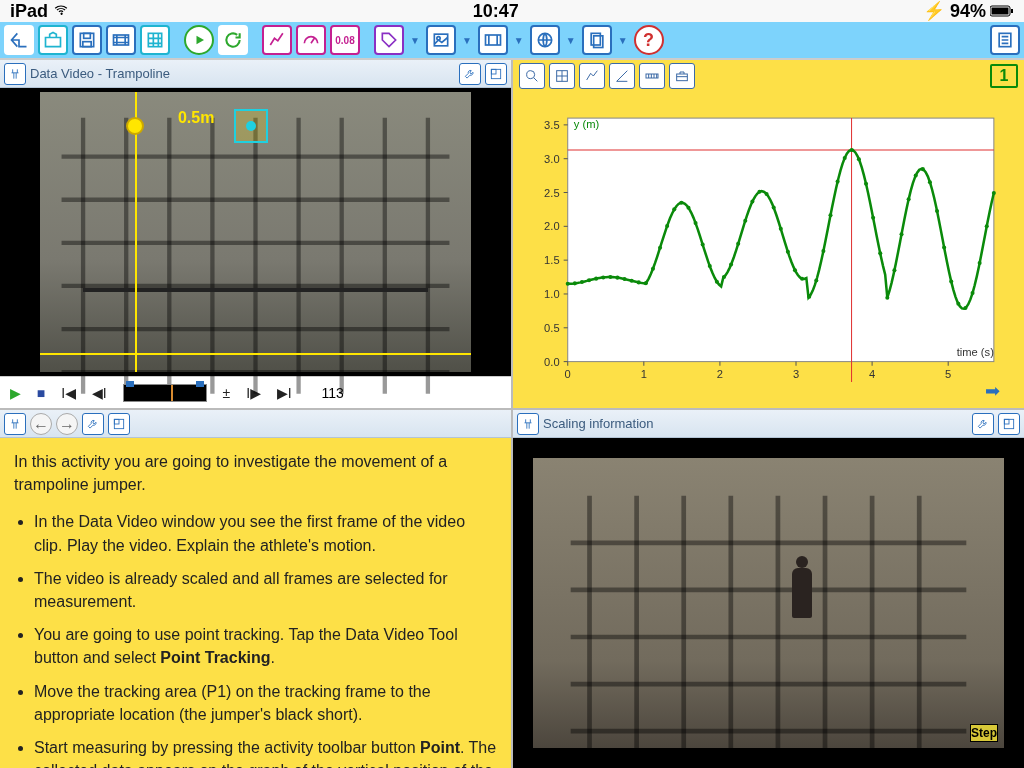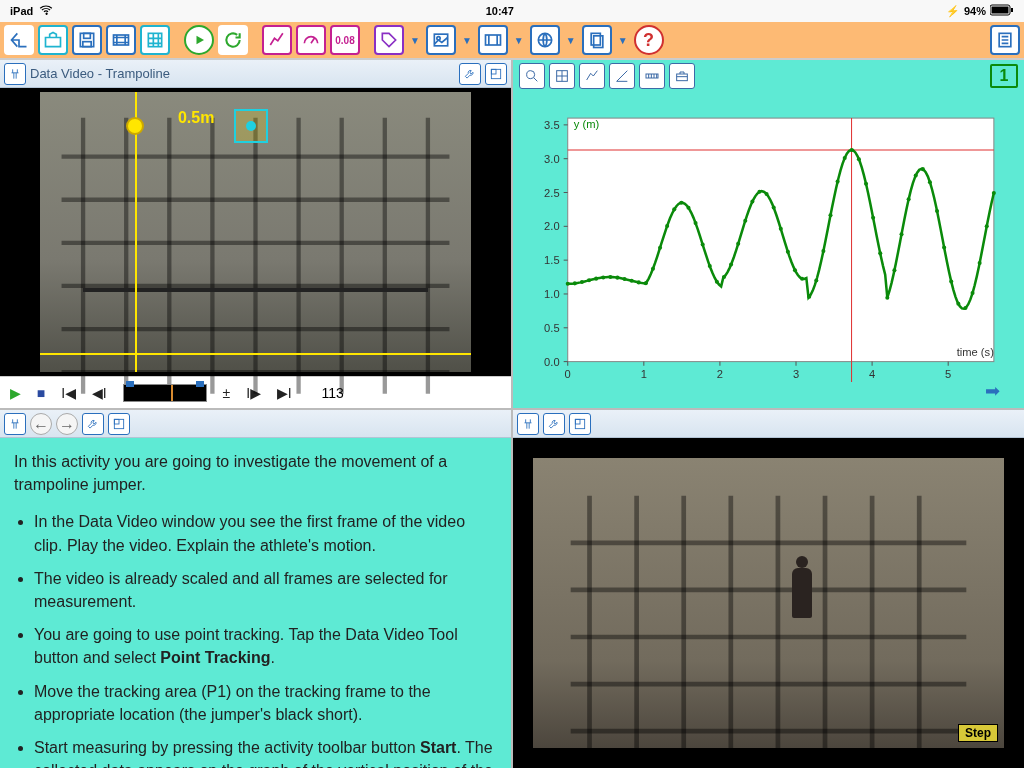--- a/index.html
+++ b/index.html
@@ -1,35 +1,35 @@
 <!DOCTYPE html>
 <html><head>
 <meta charset="utf-8">
 <style>
   * { box-sizing: border-box; margin: 0; padding: 0; }
   html, body { width: 1024px; height: 768px; font-family: -apple-system, Helvetica, Arial, sans-serif; background: #f4f4f4; overflow: hidden; }
-  .status-bar { height: 22px; background: #f8f8f8; display: flex; align-items: center; padding: 0 10px; font-size: 11px; font-weight: 600; justify-content: space-between; }
+  .status-bar { height: 22px; background: #f8f8f8; display: flex; align-items: center; padding: 0 10px; font-size: 18px; font-weight: 600; justify-content: space-between; }
   .status-left { flex: 0 0 auto; display: flex; gap: 6px; align-items: center; }
   .status-center { flex: 1; text-align: center; }
   .status-right { flex: 0 0 auto; display: flex; gap: 4px; align-items: center; }
   .wifi-icon svg { width: 14px; height: 14px; }
-  .main-toolbar { height: 38px; background: #fdba74; border-bottom: 2px solid #ccc; display: flex; align-items: center; padding: 2px 4px; gap: 4px; }
+  .main-toolbar { height: 38px; background: #7dd3fc; border-bottom: 2px solid #ccc; display: flex; align-items: center; padding: 2px 4px; gap: 4px; }
   .tool-btn { width: 30px; height: 30px; border: 2px solid; border-radius: 4px; display: flex; align-items: center; justify-content: center; background: #fff; cursor: pointer; }
   .tool-btn svg { width: 20px; height: 20px; }
   .tool-btn.noborder { border: none; }
   .blue-btn { border-color: #2a6fbd; color: #2a6fbd; }
   .cyan-btn { border-color: #1fb4d0; color: #1fb4d0; }
   .green-btn { border-color: #2da82d; color: #2da82d; }
   .magenta-btn { border-color: #c42091; color: #c42091; }
   .purple-btn { border-color: #8a2fc4; color: #8a2fc4; }
   .red-btn { border-color: #d03030; color: #d03030; }
   .drop-arrow { color: #2a6fbd; font-size: 10px; padding: 0 2px; cursor: pointer; }
   .spacer { flex: 1; }
   .workspace { display: grid; grid-template-columns: 1fr 1fr; grid-template-rows: 348px 1fr; height: calc(768px - 22px - 38px); gap: 2px; background: #bbb; }
-  .panel { background: #5eead4; display: flex; flex-direction: column; overflow: hidden; }
+  .panel { background: #fde047; display: flex; flex-direction: column; overflow: hidden; }
   .panel-header { height: 28px; background: linear-gradient(#eaf1f8, #d8e4f0); border-bottom: 1px solid #b3c4d5; display: flex; align-items: center; padding: 0 4px; gap: 4px; }
   .panel-title { color: #3b5b7e; font-size: 13px; font-weight: 500; flex: 1; }
   .panel-icon { width: 22px; height: 22px; border: 1px solid #2a6fbd; border-radius: 3px; background: #fff; display: flex; align-items: center; justify-content: center; cursor: pointer; }
   .panel-icon svg { width: 14px; height: 14px; stroke: #2a6fbd; fill: none; stroke-width: 1.5; }
   .video-body { flex: 1; background: #000; position: relative; }
   .video-frame { position: absolute; inset: 4px 40px 4px 40px; background: linear-gradient(180deg, #8a8a7d 0%, #7a7970 60%, #505048 100%); }
   .axis-y { position: absolute; left: 22%; top: 0; bottom: 0; width: 2px; background: #ffe600; }
   .axis-x { position: absolute; left: 0; right: 0; bottom: 6%; height: 2px; background: #ffe600; }
   .axis-dot { position: absolute; left: 22%; top: 12%; width: 18px; height: 18px; border-radius: 50%; background: #ffe600; border: 2px solid #cca800; transform: translate(-50%, -50%); }
   .scale-label { position: absolute; left: 32%; top: 6%; color: #ffe600; font-size: 16px; font-weight: 600; }
@@ -49,21 +49,21 @@
   .g-icon svg { width: 16px; height: 16px; stroke: #3c6aa6; fill: none; stroke-width:1.5; }
   .trace-badge { margin-left: auto; width: 28px; height: 24px; border: 2px solid #0a8a0a; color: #0a8a0a; font-weight: bold; display:flex; align-items:center; justify-content:center; border-radius:2px; }
   .plot-area { flex: 1; position: relative; margin: 4px 20px 4px 4px; }
   .info-box { position: absolute; right: 4px; top: 0px; background: #fffde8; border: 1px solid #e0dca0; padding: 3px 8px; font-size: 15px; text-align: right; z-index: 5; line-height:1.3; }
   .instructions-body { flex: 1; padding: 12px 14px; font-size: 16px; line-height: 1.45; overflow: auto; color: #222; }
   .instructions-body ul { margin-top: 14px; padding-left: 20px; }
   .instructions-body li { margin-bottom: 10px; }
   .scaling-body { flex: 1; background: #000; display: flex; align-items: center; justify-content: center; padding: 20px; }
   .scaling-frame { width: 100%; height: 100%; background: linear-gradient(180deg, #8a8372 0%, #726b5d 70%, #4c463d 100%); position: relative; }
   .caption-text { position: absolute; left: 50%; top: 10px; transform: translateX(-50%); width: 90%; color: #fff; font-size: 15px; font-weight: 600; text-align: left; text-shadow: 2px 2px 0 #000, -2px -2px 0 #000, 2px -2px 0 #000, -2px 2px 0 #000; font-family: Georgia, serif; letter-spacing: 1px; line-height:1.4;}
-  .step-label { position: absolute; right: 6px; bottom: 6px; background: #d8c838; color: #000; font-size: 12px; font-weight: bold; padding: 1px 6px; border:1px solid #000;}
+  .step-label { position: absolute; right: 6px; bottom: 6px; background: #d8c838; color: #000; font-size: 12px; font-weight: bold; padding: 1px 0; border:1px solid #000;}
   .athlete { position: absolute; left: 55%; top: 38%; width: 20px; height: 50px; background: #2a2320; border-radius: 6px 6px 2px 2px; }
   .athlete::before{ content:''; position:absolute; top:-12px; left:4px; width:12px; height:12px; border-radius:50%; background:#2a2320;}
   .gridlines { position:absolute; inset:0; }
   .gridlines line{ stroke: rgba(0,0,0,0.4); stroke-width:1; }
   .next-arrow { position: absolute; right: 4px; bottom: 2px; color: #2a6fbd; cursor:pointer; font-size:18px;}
   .nav-btn { width:22px; height:22px; border:1px solid #aaa; border-radius:50%; background:#f5f5f5; display:flex; align-items:center; justify-content:center; cursor:pointer; color:#666;}
   .bold { font-weight: bold; }
 </style>
 </head>
 <body>
@@ -421,32 +421,33 @@
           </svg>
         </div>
     </div>
     <div class="instructions-body">
       <p>In this activity you are going to investigate the movement of a trampoline jumper.</p>
       <ul id="instruction-list">
           <li>In the Data Video window you see the first frame of the video clip. Play the video. Explain the athlete's motion.</li>
           <li>The video is already scaled and all frames are selected for measurement.</li>
           <li>You are going to use point tracking. Tap the Data Video Tool button and select <span class="bold">Point Tracking</span>.</li>
           <li>Move the tracking area (P1) on the tracking frame to the appropriate location (the jumper's black short).</li>
-          <li>Start measuring by pressing the activity toolbar button <span class="bold">Start</span>. The collected data appears on the graph of the vertical position of the athlete versus time.</li>
+          <li>Start measuring by pressing the activity toolbar button <span class="bold">Point</span>. The collected data appears on the graph of the vertical position of the athlete versus time.</li>
         </ul>
     </div>
   </div>
 
   <div class="panel">
     <div class="panel-header">
       <div class="panel-icon">
           <svg viewBox="0 0 24 24">
             <path d="M8 4v6M16 4v6M6 10h12M10 10v10M14 10v10"></path>
           </svg>
         </div>
+      <span class="panel-title">Scaling information</span>
       <div class="panel-icon">
           <svg viewBox="0 0 24 24">
             <path d="M14 6a4 4 0 00-5 5l-5 5 3 3 5-5a4 4 0 005-5l-3 3-2-2z"></path>
           </svg>
         </div>
       <div class="panel-icon">
           <svg viewBox="0 0 24 24">
             <rect x="4" y="4" width="16" height="16"></rect>
             <rect x="4" y="4" width="8" height="8"></rect>
           </svg>

